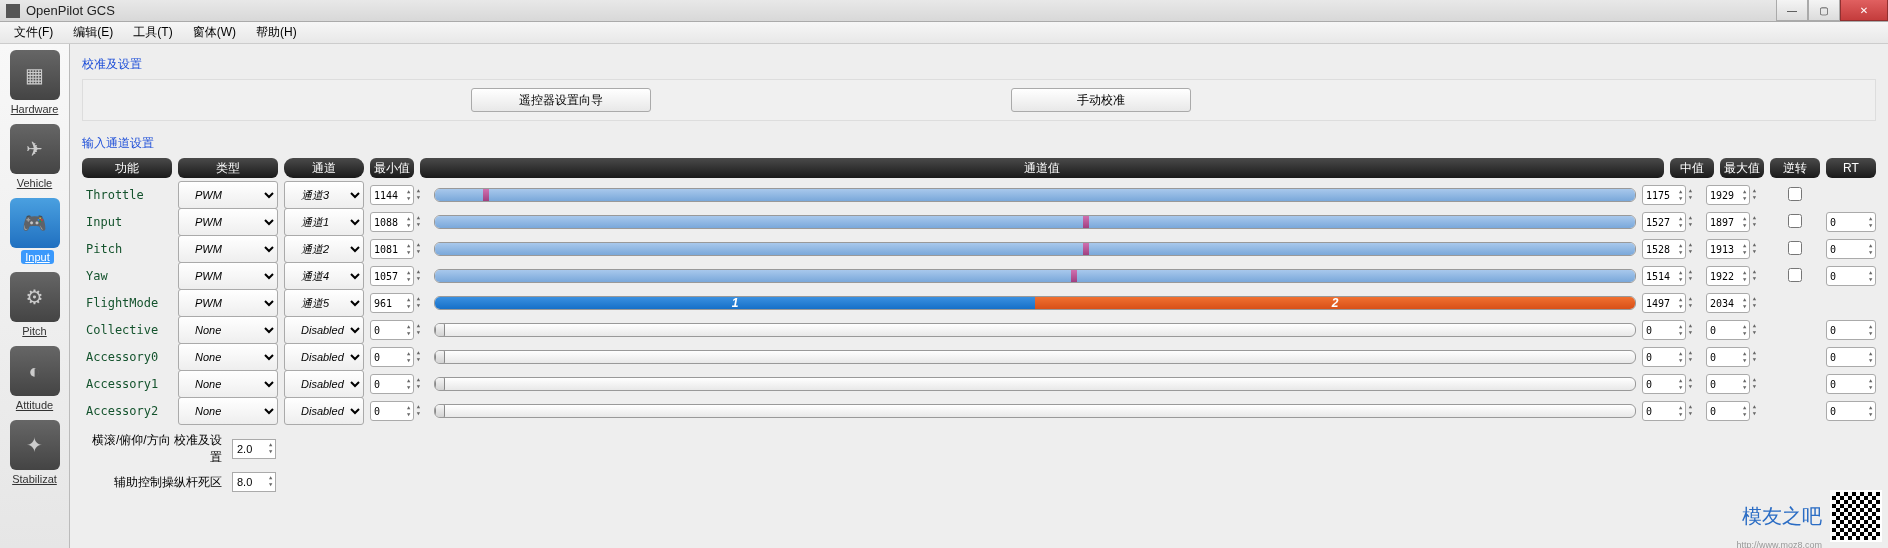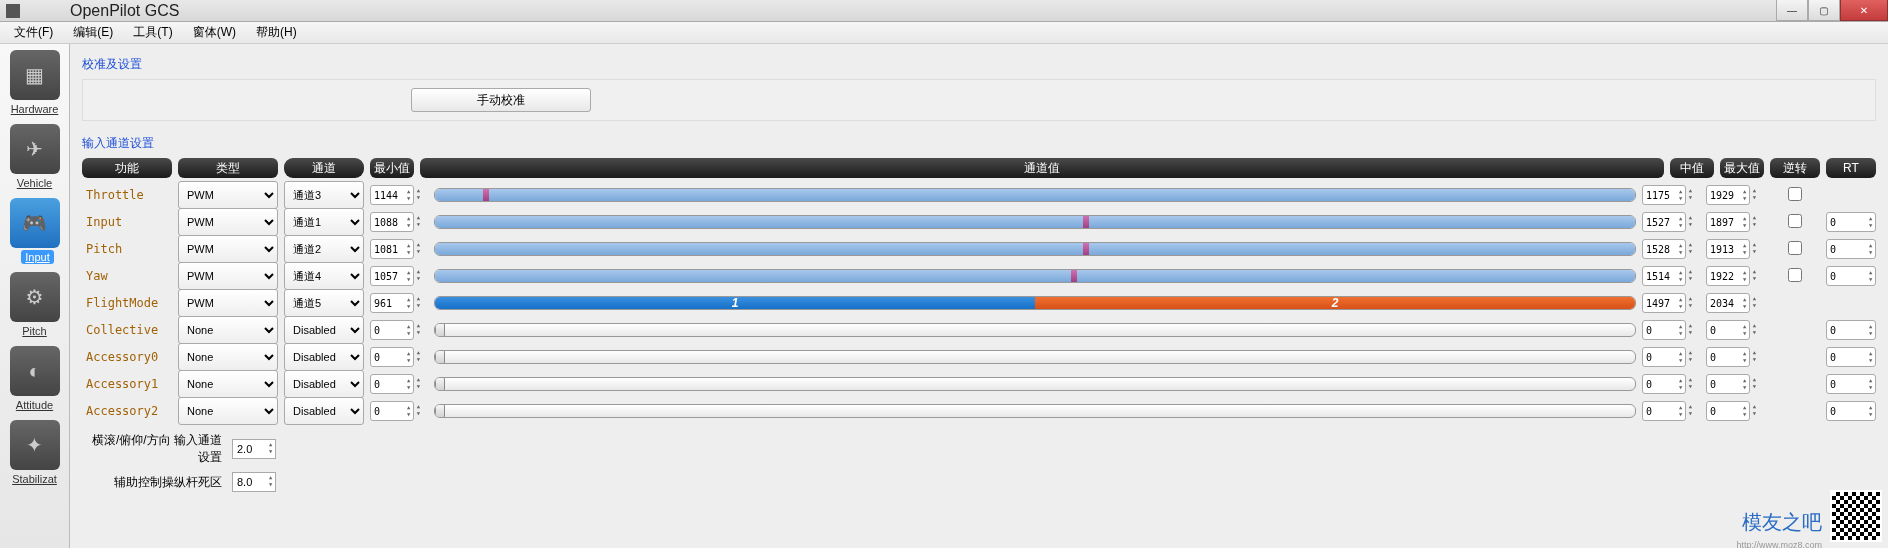--- a/index.html
+++ b/index.html
@@ -1,21 +1,21 @@
 <!DOCTYPE html>
 <html><head>
 <meta charset="utf-8">
 <style>
 * { box-sizing: border-box; margin: 0; padding: 0; }
 body { font-family: "Microsoft YaHei", Arial, sans-serif; font-size: 12px; background: #f0f0f0; width: 1888px; height: 548px; overflow: hidden; position: relative; }
 
 
 .title-bar { height: 22px; background: linear-gradient(#e8e8e8, #d8d8d8); display: flex; align-items: center; padding-left: 6px; border-bottom: 1px solid #aaa; }
 .title-bar .app-icon { width: 14px; height: 14px; background: #555; margin-right: 6px; }
-.title-bar .title-text { color: #222; font-size: 16px; flex: 1; margin-left: 44px; }
+.title-bar .title-text { color: #222; font-size: 13px; flex: 1; }
 .win-btns { display: flex; height: 100%; }
 .win-btn { width: 32px; height: 21px; background: linear-gradient(#f4f4f4,#dcdcdc); border: 1px solid #aaa; border-top: none; display: flex; align-items: center; justify-content: center; font-size: 10px; color: #333; }
 .win-btn.close { background: linear-gradient(#e06060,#c43c3c); color: #fff; border-color: #903030; width: 48px; }
 
 
 .menu-bar { height: 22px; background: linear-gradient(#f6f6f6,#e8e8e8); display: flex; align-items: center; padding: 0 4px; border-bottom: 1px solid #ccc; font-size: 12px; }
 .menu-bar span { padding: 0 10px; cursor: pointer; }
 
 
 .body-row { display: flex; height: calc(100% - 44px); }
@@ -40,22 +40,22 @@
 .btn-row .wide-btn:first-child { margin-left: 380px; }
 .btn-row .wide-btn:last-child { margin-left: 320px; }
 
 .headers { display: flex; gap: 6px; margin-bottom: 6px; }
 .hdr { background: linear-gradient(#4a4a4a,#1a1a1a); color: #fff; text-align: center; font-size: 12px; height: 20px; line-height: 20px; border-radius: 6px; }
 .h-fn { width: 90px; } .h-type { width: 100px; } .h-ch { width: 80px; border-radius: 9px; } .h-min { width: 44px; }
 .h-val { flex: 1; } .h-neu { width: 44px; } .h-max { width: 44px; } .h-rev { width: 50px; } .h-rt { width: 50px; }
 
 .rows { display: flex; flex-direction: column; gap: 5px; }
 .row { display: flex; gap: 6px; align-items: center; height: 22px; }
-.fn-label { width: 90px; font-family: monospace; font-size: 12px; color: #a16207; padding-left: 4px; }
-.sel { width: 100px; height: 28px; border: 1px solid #aaa; border-radius: 3px; background: linear-gradient(#fff,#eee); font-size: 11px; padding-left: 4px; }
+.fn-label { width: 90px; font-family: monospace; font-size: 12px; color: #14532d; padding-left: 4px; }
+.sel { width: 100px; height: 28px; border: 1px solid #aaa; border-radius: 3px; background: linear-gradient(#fff,#eee); font-size: 11px; padding-left: 12px; font-style: italic; }
 .sel.ch { width: 80px; }
 .spin { width: 44px; height: 20px; display: flex; align-items: center; border: 1px solid #aaa; border-radius: 3px; background: #fff; font-size: 10px; padding-left: 3px; font-family: monospace; position: relative; }
 .spin::after { content: "⯅\A⯆"; white-space: pre; font-size: 6px; line-height: 7px; position: absolute; right: 2px; color: #666; }
 .stepwrap { display: flex; align-items: center; width: 58px; }
 .stepwrap::after { content: "⯅\A⯆"; white-space: pre; font-size: 6px; line-height: 7px; margin-left: 2px; color: #666; }
 
 .bar-cell { flex: 1; height: 14px; border: 1px solid #999; border-radius: 6px; background: linear-gradient(#fff,#e8e8e8); position: relative; overflow: hidden; }
 .bar-fill { position: absolute; top: 0; bottom: 0; left: 0; background: linear-gradient(#a8c8ec,#7aa8da); }
 .bar-neutral { position: absolute; top: 0; bottom: 0; width: 6px; background: linear-gradient(#d070b0,#a04080); }
 .fm-seg1 { position: absolute; top: 0; bottom: 0; left: 0; width: 50%; background: linear-gradient(#3a90e0,#1670c8); display: flex; align-items: center; justify-content: center; color: #fff; font-weight: bold; font-style: italic; }
@@ -66,21 +66,21 @@
 .chk input { width: 14px; height: 14px; }
 .rt-spin { width: 50px; }
 
 .deadband { margin-top: 10px; display: flex; flex-direction: column; gap: 6px; }
 .db-row { display: flex; align-items: center; gap: 10px; font-size: 12px; }
 .db-label { width: 140px; text-align: right; }
 .db-spin { width: 44px; height: 20px; border: 1px solid #aaa; background: #fff; padding-left: 4px; font-size: 11px; display: flex; align-items: center; position: relative; }
 .db-spin::after { content: "⯅\A⯆"; white-space: pre; font-size: 6px; line-height: 7px; position: absolute; right: 2px; color: #666; }
 
 .qr-box { position: absolute; right: 6px; bottom: 6px; width: 52px; height: 52px; background: repeating-conic-gradient(#000 0 25%, #fff 0 50%) 0 0/8px 8px; border: 2px solid #fff; }
-.logo-text { position: absolute; right: 66px; bottom: 12px; color: #2a6cc4; font-family: "KaiTi", serif; font-size: 20px; }
+.logo-text { position: absolute; right: 66px; bottom: 18px; color: #2a6cc4; font-family: "KaiTi", serif; font-size: 20px; }
 .logo-url { position: absolute; right: 66px; bottom: -2px; color: #999; font-size: 9px; }
 </style>
 </head>
 <body>
 
 <div class="title-bar">
   <div class="app-icon"></div>
   <span class="title-text">OpenPilot GCS</span>
   <div class="win-btns">
     <div class="win-btn">—</div>
@@ -125,20 +125,21 @@
       <span class="sb-label">Stabilizat</span>
     </div>
   </div>
 
   <div class="main">
 
 
     <div class="panel">
       <div class="section-label">校准及设置</div>
       <div class="btn-row">
+        <button class="wide-btn">遥控器设置向导</button>
         <button class="wide-btn">手动校准</button>
       </div>
 
       <div class="section-label">输入通道设置</div>
 
       <div class="headers">
         <div class="hdr h-fn">功能</div>
         <div class="hdr h-type">类型</div>
         <div class="hdr h-ch">通道</div>
         <div class="hdr h-min">最小值</div>
@@ -323,21 +324,21 @@
     <div class="stepwrap">
               <div class="spin">0</div>
             </div>
     <div class="chk"></div>
             <div class="spin rt-spin">0</div>
           </div>
         </div>
 
       <div class="deadband">
         <div class="db-row">
-          <span class="db-label">横滚/俯仰/方向 输入通道设置</span>
+          <span class="db-label">横滚/俯仰/方向 校准及设置</span>
           <div class="db-spin">2.0</div>
         </div>
         <div class="db-row">
           <span class="db-label">辅助控制操纵杆死区</span>
           <div class="db-spin">8.0</div>
         </div>
       </div>
     </div>
 
     <div class="logo-text">模友之吧</div>

